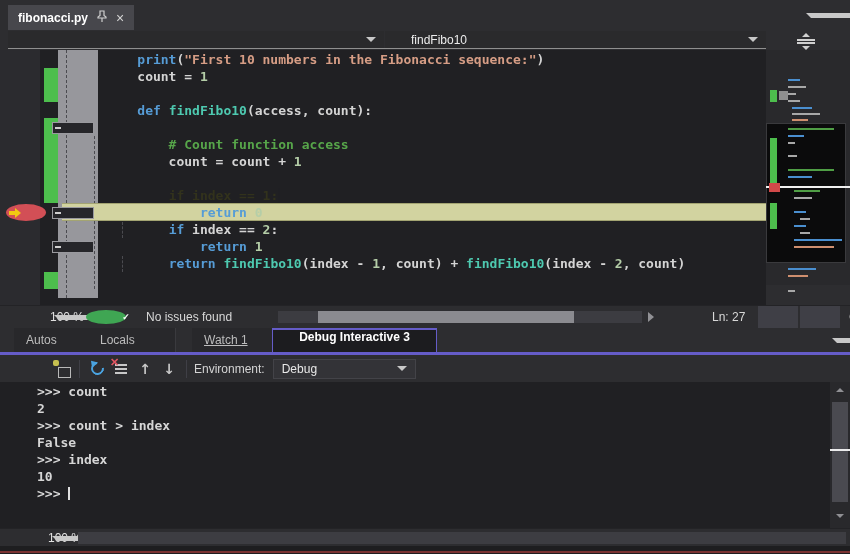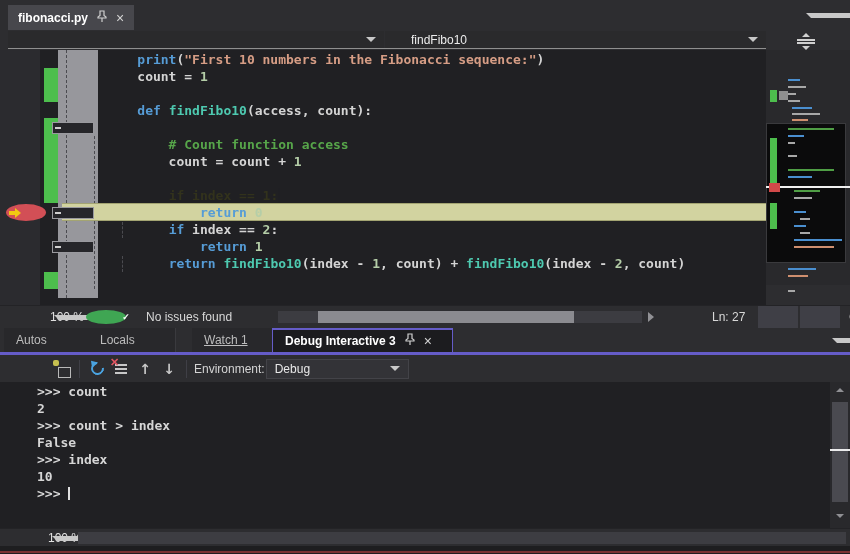--- a/index.html
+++ b/index.html
@@ -71,21 +71,21 @@
         background:#28282b;border-right:1px solid #3a3a3e;color:#bdbdbd;}
   .ptab.active{background:#1c1c1f;color:#fff;font-weight:bold;
         border-top:2px solid #655cc8;border-left:1px solid #655cc8;border-right:1px solid #655cc8;gap:9px;}
   .purple-line{left:0;top:352px;width:850px;height:3px;background:#655cc8;}
 
   .panel-toolbar{left:0;top:355px;width:850px;height:27px;background:#2d2d30;display:flex;align-items:center;}
   .tb-sep{width:1px;height:18px;background:#3f3f46;margin:0 7px;}
   .tb-btn{width:20px;height:20px;display:flex;align-items:center;justify-content:center;position:relative;}
   .arrow-glyph{color:#c8c8c8;font-size:14px;font-weight:bold;font-family:"DejaVu Sans",sans-serif;}
   .env-dd{width:143px;height:20px;background:#333337;border:1px solid #434348;
-          display:flex;align-items:center;padding:0 8px;color:#e8e8e8;margin-left:1px;}
+          display:flex;align-items:center;padding:0 8px;color:#e8e8e8;margin-left:8px;}
   
   .niw-box{position:absolute;right:1px;bottom:1px;width:13px;height:11px;border:1.5px solid #b9b9b9;}
   .niw-star{position:absolute;left:1px;top:1px;width:6px;height:6px;background:#c6c050;border-radius:2px;}
   
   .reset-ring{width:13px;height:13px;border:2px solid #4aa3e0;border-radius:50%;border-top-color:transparent;transform:rotate(40deg);}
   .reset-head{position:absolute;left:2px;top:1px;width:0;height:0;
       border-left:4px solid transparent;border-right:4px solid transparent;border-bottom:6px solid #4aa3e0;transform:rotate(-42deg);}
   
   .clear-ln{position:absolute;left:4px;width:12px;height:2px;background:#c8c8c8;}
   .clear-x{position:absolute;left:-1px;top:-3px;color:#e05561;font-size:11px;font-weight:bold;}
@@ -238,30 +238,30 @@
   <span class="abs" style="left:672px;top:4px;">Ln: 27</span>
   <span class="abs" style="left:722px;top:4px;">Ch: 1</span>
   <div class="abs vsep" style="left:758px;top:0;"></div>
   <span class="abs" style="left:769px;top:4px;">SPC</span>
   <div class="abs vsep" style="left:800px;top:0;"></div>
   <span class="abs" style="left:809px;top:4px;">CRLF</span>
 </div>
 
 <div class="abs panel-tabs" id="panel-tabs">
   <div class="abs tri-down" style="left:832px;top:10px;"></div>
-<div class="ptab" style="left: 4px; width: 88px;">
+<div class="ptab" style="left: 14px; width: 88px;">
       <span>Autos</span>
     </div>
     <div class="ptab" style="left: 88px; width: 88px;">
       <span>Locals</span>
     </div>
     <div class="ptab" style="left: 192px; width: 96px; text-decoration: underline;">
       <span>Watch 1</span>
     </div>
-    <div class="ptab active" style="left: 272px; width: 181px;">
+    <div class="ptab active" style="left: 272px; width: 165px; flex-direction: column;">
       <span>Debug Interactive 3</span>
       <span><svg width="10" height="13" viewBox="0 0 10 13">
           <path d="M3 1h4v4.5L9 7v1H1V7l2-1.5z" fill="none" stroke="#cfcfcf" stroke-width="1.2"></path>
           <line x1="5" y1="8" x2="5" y2="12" stroke="#cfcfcf" stroke-width="1.2"></line>
         </svg></span>
       <span class="xchar">×</span>
     </div>
   </div>
 <div class="abs purple-line"></div>
 

